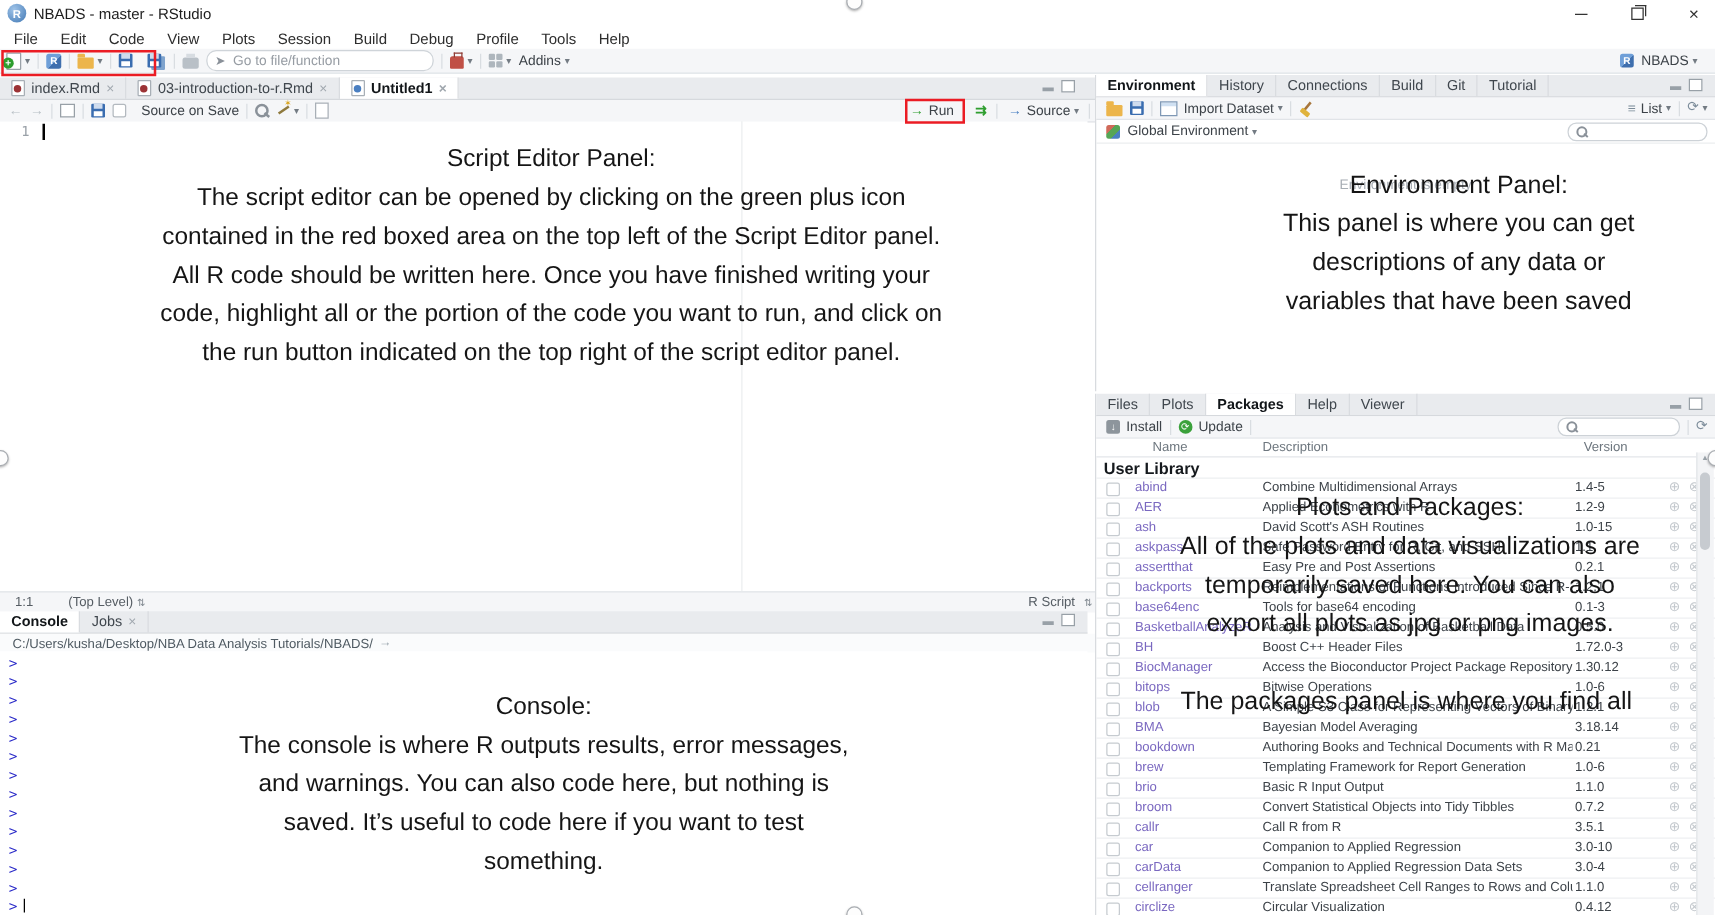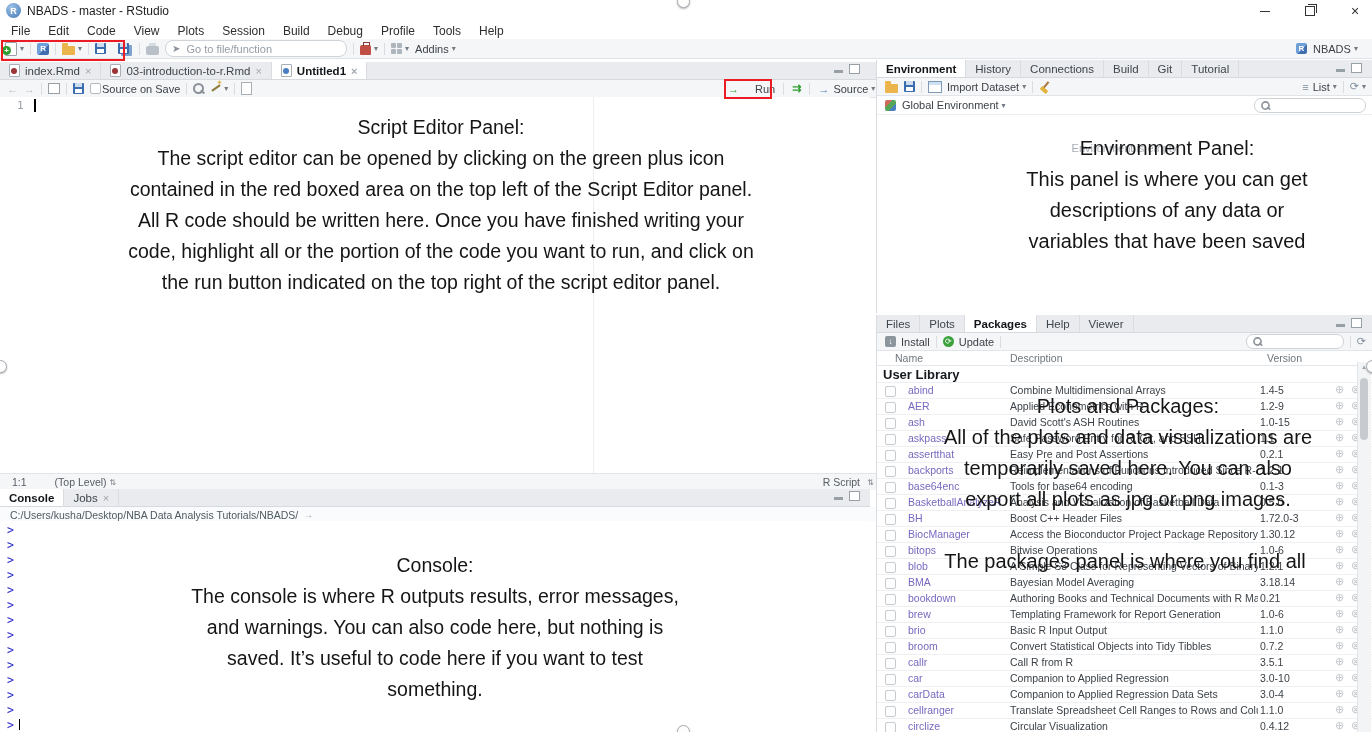--- a/index.html
+++ b/index.html
@@ -225,32 +225,32 @@
 <div class="abs subtoolbar" style="left:0;top:80px;width:870px;padding-left:7px">
   <span style="color:#b9c0c6">←</span>
   <span class="tb-gap"></span>
   <span style="color:#b9c0c6">→</span>
   <span class="vsep"></span>
   <span class="pmax" style="width:10px;height:9px"></span>
   <span class="vsep"></span>
   <span class="floppy"></span>
   <span class="tb-gap"></span>
   <span style="width:9px;height:9px;border:1px solid #b3b9bf;border-radius:2px;background:#fff"></span>
-  <span style="margin-left:1px">Source on Save</span>
+  <span style="margin-left:12px">Source on Save</span>
   <span class="vsep"></span>
   <span class="mag"></span>
   <span class="tb-gap"></span>
   <span class="wand"></span>
   <span class="caret">▾</span>
   <span class="vsep"></span>
   <span class="notebook"></span>
 </div>
 <div class="run-grp" style="left:728px;top:80px;height:17px">
   <span class="grn">→</span>
-  <span style="margin-left:16px">Run</span>
+  <span style="margin-left:4px">Run</span>
   <span class="vsep" style="margin:0 8px"></span>
   <span class="grn">⇉</span>
   <span class="vsep" style="margin:0 8px"></span>
   <span class="blu">→</span>
   <span style="margin-left:4px">Source</span>
   <span class="caret">▾</span>
   <span class="vsep" style="margin:0 8px"></span>
   <span class="outline-ic">≣</span>
 </div>
 <div class="redbox" style="left:724px;top:79px;width:44px;height:16px"></div>
@@ -408,21 +408,21 @@
     <span style="margin-left:5px">Update</span>
     <span class="vsep"></span>
     <span class="search-box" style="margin-left:auto;width:86px">
       <span class="mag sm"></span>
       <input style="">
     </span>
     <span class="vsep"></span>
     <span class="refresh" style="margin-right:6px">⟳</span>
   </div>
   <div class="pkg-header">
-    <span style="margin-left:18px">Name</span>
+    <span style="margin-left:45px">Name</span>
     <span style="position:absolute;left:133px">Description</span>
     <span style="position:absolute;left:390px">Version</span>
   </div>
   <div class="pkg-group">
     <span style="margin-left:6px">User Library</span>
   </div>
   <div id="pkg-rows" style="position:relative">
       <div class="pkg-row">
         <span class="cb"></span>
         <span class="nm">abind</span>

